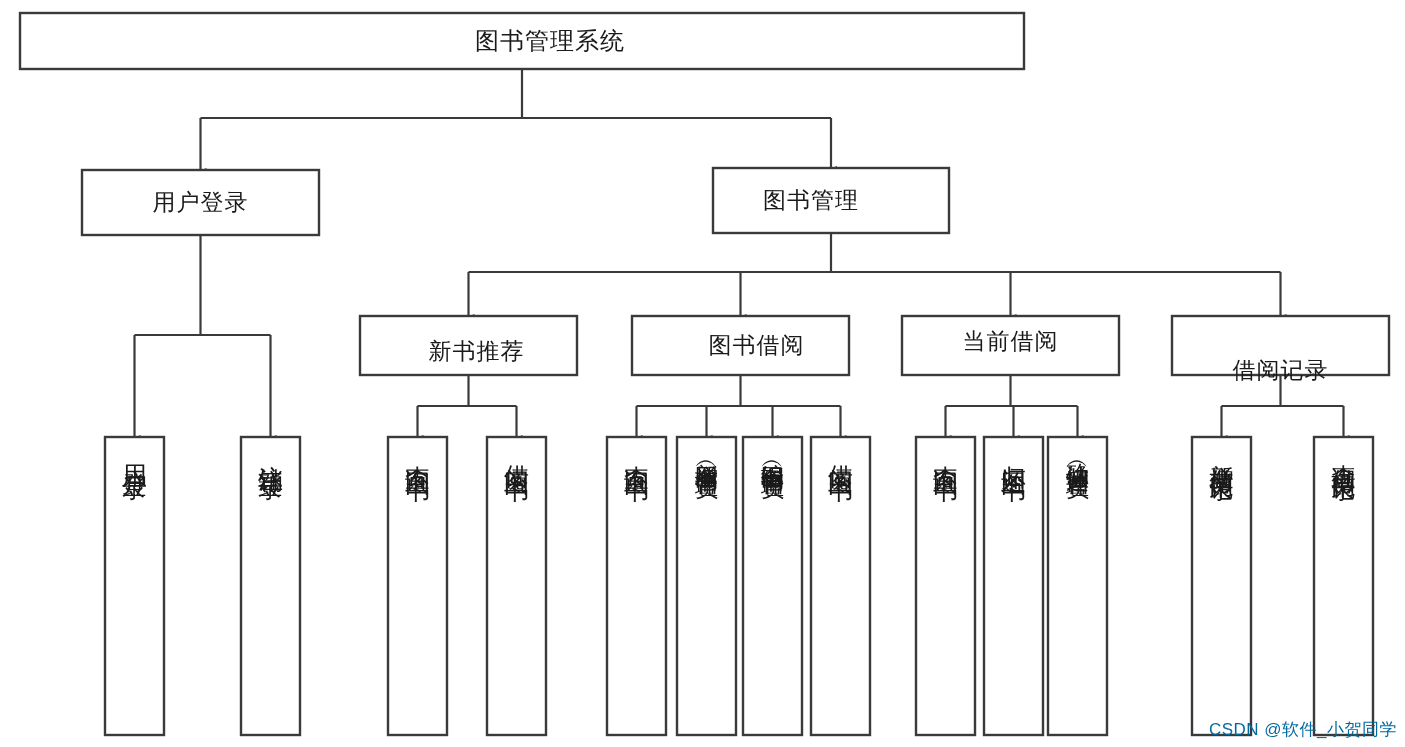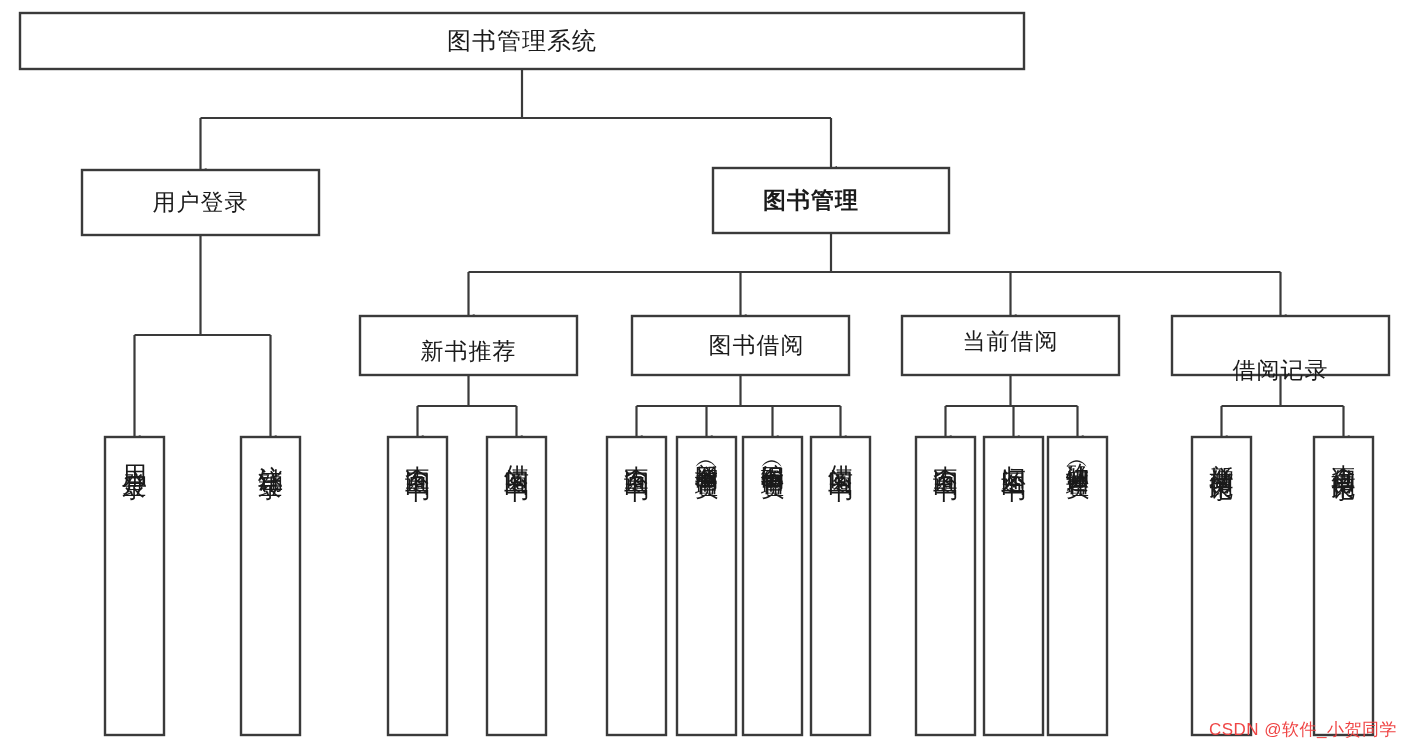--- a/index.html
+++ b/index.html
@@ -67,21 +67,21 @@
     color: #1a1a1a;
     letter-spacing: 1px;
     white-space: nowrap;
   }
   .watermark {
     position: absolute;
     right: 8px;
     bottom: 6px;
     font-family: "Liberation Sans", "DejaVu Sans", sans-serif;
     font-size: 17px;
-    color: #ef4444;
+    color: #0369a1;
     letter-spacing: 0.5px;
     white-space: nowrap;
     pointer-events: none;
   }
 </style>
 </head>
 <body>
 
 <div id="diagram-root">
 
@@ -145,30 +145,30 @@
         <rect x="811" y="437" width="59" height="298" class="node-box"></rect>
         <rect x="916" y="437" width="59" height="298" class="node-box"></rect>
         <rect x="984" y="437" width="59" height="298" class="node-box"></rect>
         <rect x="1048" y="437" width="59" height="298" class="node-box"></rect>
         <rect x="1192" y="437" width="59" height="298" class="node-box"></rect>
         <rect x="1314" y="437" width="59" height="298" class="node-box"></rect>
       </g>
   </svg>
 
   <div id="labels-layer">
-      <div class="hlabel-wrap" style="left: 20px; top: 13px; width: 1004px; height: 56px;">
+      <div class="hlabel-wrap" style="left: 20px; top: 13px; width: 1004px; height: 56px; padding-left: 28px;">
         <span class="hlabel-text" style="font-size: 24px;">图书管理系统</span>
       </div>
       <div class="hlabel-wrap" style="left: 82px; top: 170px; width: 237px; height: 65px;">
         <span class="hlabel-text" style="font-size: 23px;">用户登录</span>
       </div>
-      <div class="hlabel-wrap" style="left: 713px; top: 168px; width: 196px; height: 65px; font-weight: bold;">
+      <div class="hlabel-wrap" style="left: 713px; top: 168px; width: 196px; height: 65px;">
         <span class="hlabel-text" style="font-size: 23px;">图书管理</span>
       </div>
-      <div class="hlabel-wrap" style="left: 360px; top: 316px; width: 217px; height: 71px;">
+      <div class="hlabel-wrap" style="left: 368px; top: 316px; width: 217px; height: 71px;">
         <span class="hlabel-text" style="font-size: 23px;">新书推荐</span>
       </div>
       <div class="hlabel-wrap" style="left: 632px; top: 316px; width: 217px; height: 59px; margin-left: 16px;">
         <span class="hlabel-text" style="font-size: 23px;">图书借阅</span>
       </div>
       <div class="hlabel-wrap" style="left: 902px; top: 316px; width: 217px; height: 50px; text-align: right;">
         <span class="hlabel-text" style="font-size: 23px;">当前借阅</span>
       </div>
       <div class="hlabel-wrap" style="left: 1172px; top: 316px; width: 217px; height: 59px; margin-top: 25px;">
         <span class="hlabel-text" style="font-size: 23px;">借阅记录</span>

